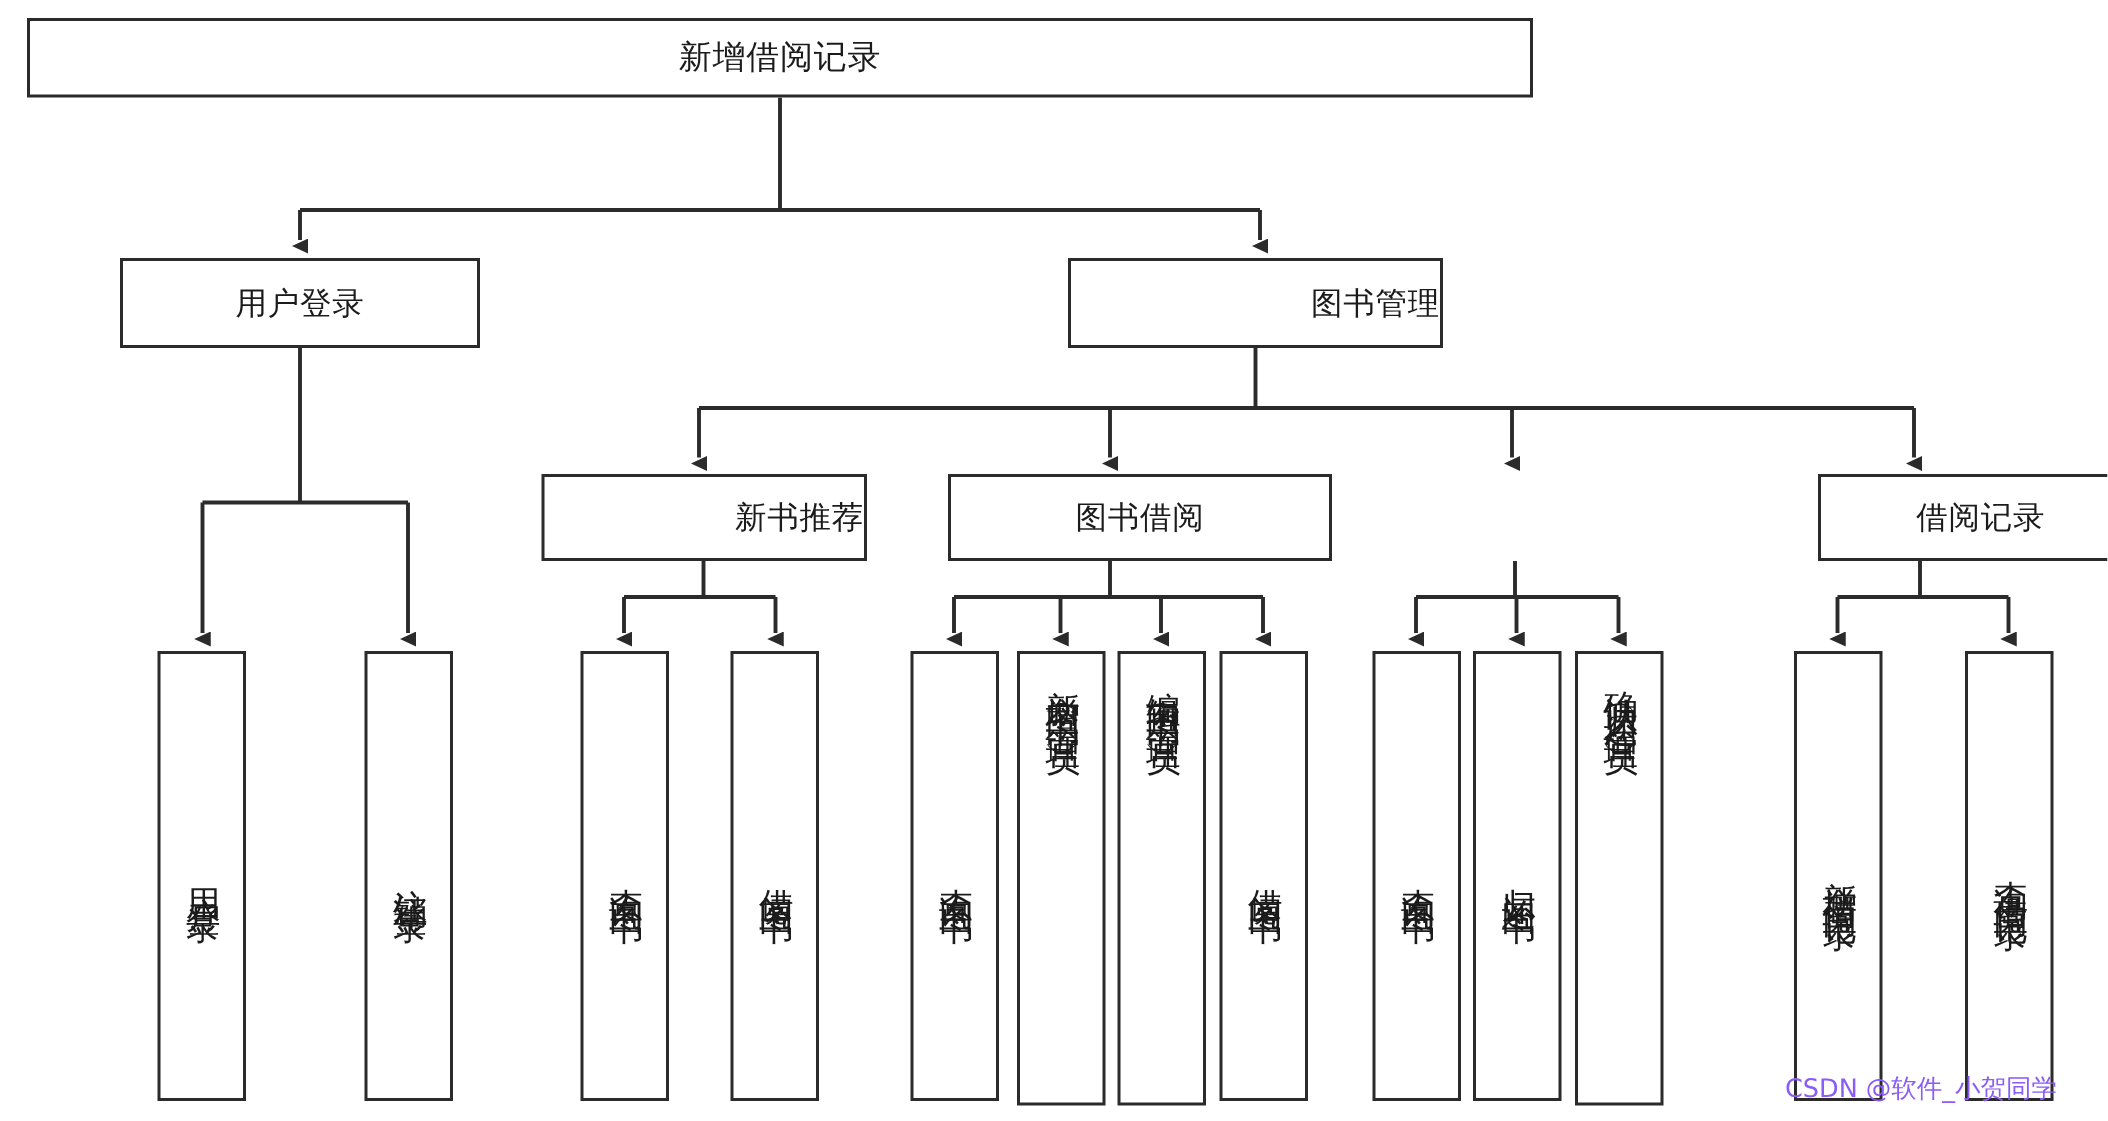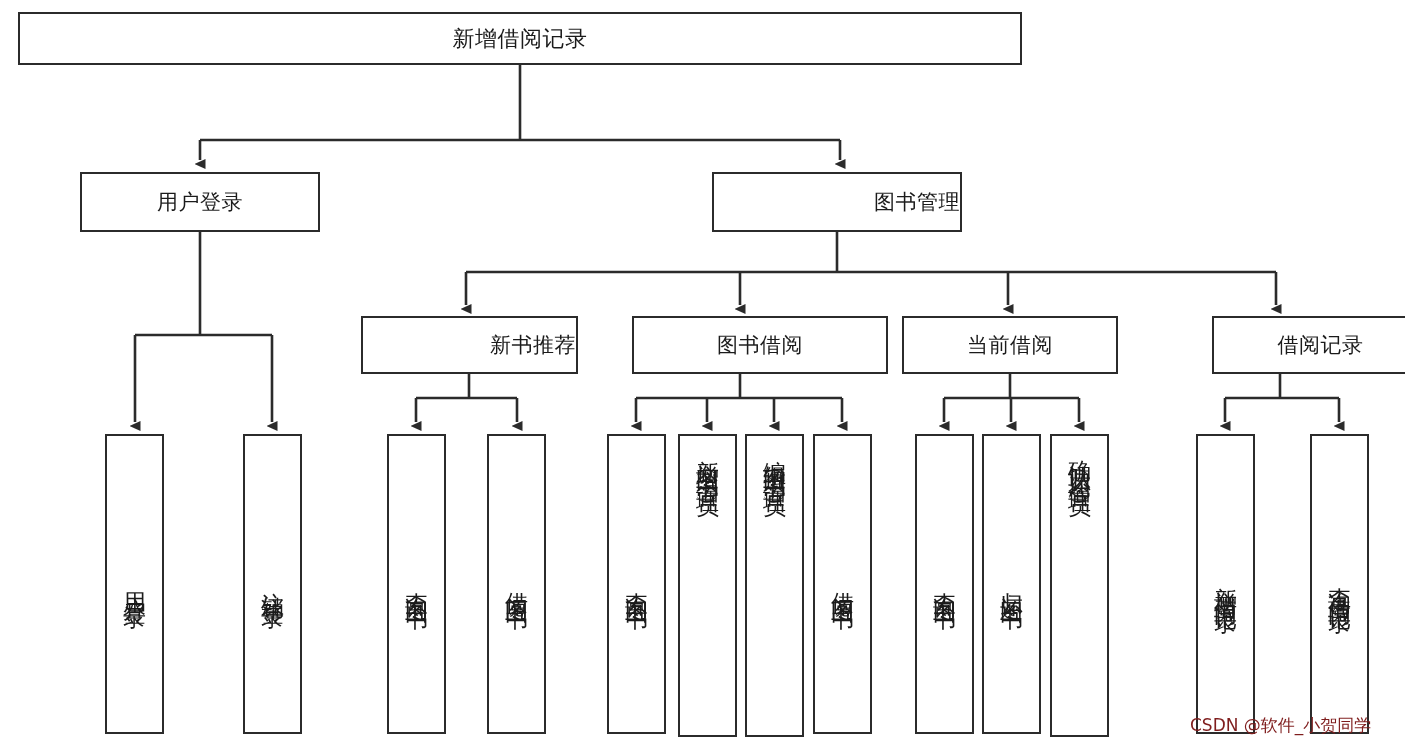--- a/index.html
+++ b/index.html
@@ -66,21 +66,21 @@
   
   .node.vert.centred {
     align-items: center;
     padding-top: 0;
   }
   .watermark {
     position: absolute;
     left: 1190px;
     top: 714px;
     font-size: 17px;
-    color: #7f1d1d;
+    color: #8b5cf6;
     white-space: nowrap;
     font-family: "DejaVu Sans", "Liberation Sans", sans-serif;
   }
 </style>
 </head>
 <body>
 
 <div id="canvas">
 
   <svg class="wires" viewBox="0 0 1405 747" xmlns="http://www.w3.org/2000/svg">
@@ -147,23 +147,20 @@
   </div>
 
   <div class="node horiz" style="left:361px; top:316px; width:217px; height:58px;justify-content:flex-end;">
     <span class="label">新书推荐</span>
   </div>
 
   <div class="node horiz" style="left:632px; top:316px; width:256px; height:58px;">
     <span class="label">图书借阅</span>
   </div>
 
-  <div class="node horiz" style="left:902px; top:316px; width:216px; height:58px;">
-    <span class="label">当前借阅</span>
-  </div>
 
   <div class="node horiz" style="left:1172px; top:316px; width:217px; height:58px;margin-left:40px;">
     <span class="label">借阅记录</span>
   </div>
 
   <div class="node vert centred" style="left:105px; top:434px; width:59px; height:300px;">
     <span class="label">用户登录</span>
   </div>
 
   <div class="node vert centred" style="left:243px; top:434px; width:59px; height:300px;">

